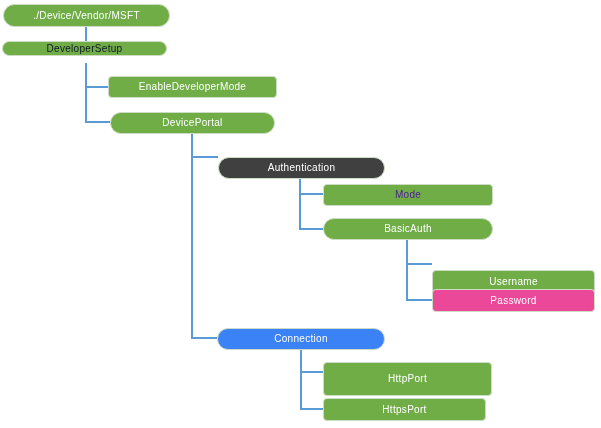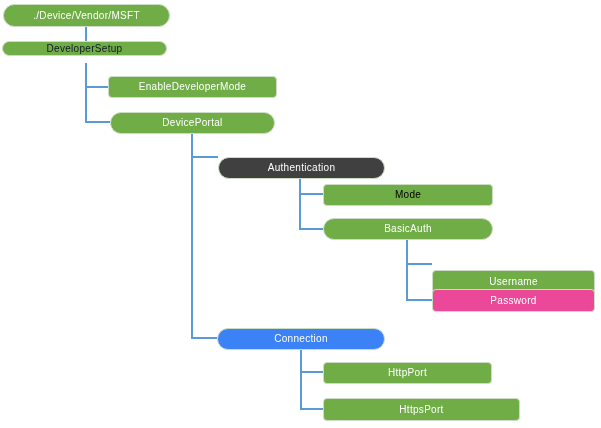--- a/index.html
+++ b/index.html
@@ -53,20 +53,20 @@
     <div class="connector" style="background: rgb(91, 155, 213); left: 406px; top: 263px; width: 26px; height: 2px;"></div>
     <div class="connector" style="background: rgb(91, 155, 213); left: 406px; top: 299px; width: 26px; height: 2px;"></div>
     <div class="connector" style="background: rgb(91, 155, 213); left: 300px; top: 350px; width: 2px; height: 60px;"></div>
     <div class="connector" style="background: rgb(91, 155, 213); left: 300px; top: 371px; width: 23px; height: 2px;"></div>
     <div class="connector" style="background: rgb(91, 155, 213); left: 300px; top: 408px; width: 23px; height: 2px;"></div>
     <div class="node pill" style="left: 3px; top: 4px; width: 167px; height: 23px; background: rgb(112, 173, 71); border-color: rgb(205, 220, 196); color: rgb(255, 255, 255);">./Device/Vendor/MSFT</div>
     <div class="node pill" style="left: 2px; top: 41px; width: 165px; height: 15px; background: rgb(112, 173, 71); border-color: rgb(205, 220, 196); color: #0f172a;">DeveloperSetup</div>
     <div class="node rect" style="left: 108px; top: 76px; width: 169px; height: 22px; background: rgb(112, 173, 71); border-color: rgb(205, 220, 196); color: rgb(255, 255, 255);">EnableDeveloperMode</div>
     <div class="node pill" style="left: 110px; top: 112px; width: 165px; height: 22px; background: rgb(112, 173, 71); border-color: rgb(205, 220, 196); color: rgb(255, 255, 255);">DevicePortal</div>
     <div class="node pill" style="left: 218px; top: 157px; width: 167px; height: 22px; background: #404040; border-color: rgb(205, 220, 196); color: rgb(255, 255, 255); text-align: center;">Authentication</div>
-    <div class="node rect" style="left: 323px; top: 184px; width: 170px; height: 22px; background: rgb(112, 173, 71); border-color: rgb(205, 220, 196); color: #000000;">Mode</div>
+    <div class="node rect" style="left: 323px; top: 184px; width: 170px; height: 22px; background: rgb(112, 173, 71); border-color: rgb(205, 220, 196); color: #4c1d95;">Mode</div>
     <div class="node pill" style="left: 323px; top: 218px; width: 170px; height: 22px; background: rgb(112, 173, 71); border-color: rgb(205, 220, 196); color: rgb(255, 255, 255);">BasicAuth</div>
     <div class="node rect" style="left: 432px; top: 270px; width: 163px; height: 23px; background: rgb(112, 173, 71); border-color: rgb(205, 220, 196); color: rgb(255, 255, 255);">Username</div>
     <div class="node rect" style="left: 432px; top: 289px; width: 163px; height: 23px; background: #ec4899; border-color: rgb(205, 220, 196); color: rgb(255, 255, 255);">Password</div>
     <div class="node pill" style="left: 217px; top: 328px; width: 168px; height: 22px; background: #3b82f6; border-color: rgb(205, 220, 196); color: rgb(255, 255, 255);">Connection</div>
-    <div class="node rect" style="left: 323px; top: 362px; width: 169px; height: 22px; background: rgb(112, 173, 71); border-color: rgb(205, 220, 196); color: rgb(255, 255, 255);">HttpPort</div>
-    <div class="node rect" style="left: 323px; top: 398px; width: 197px; height: 23px; background: rgb(112, 173, 71); border-color: rgb(205, 220, 196); color: rgb(255, 255, 255); text-align: right;">HttpsPort</div>
+    <div class="node rect" style="left: 323px; top: 362px; width: 169px; height: 34px; background: rgb(112, 173, 71); border-color: rgb(205, 220, 196); color: rgb(255, 255, 255);">HttpPort</div>
+    <div class="node rect" style="left: 323px; top: 398px; width: 163px; height: 23px; background: rgb(112, 173, 71); border-color: rgb(205, 220, 196); color: rgb(255, 255, 255); text-align: right;">HttpsPort</div>
   </div>
 
 </body></html>

